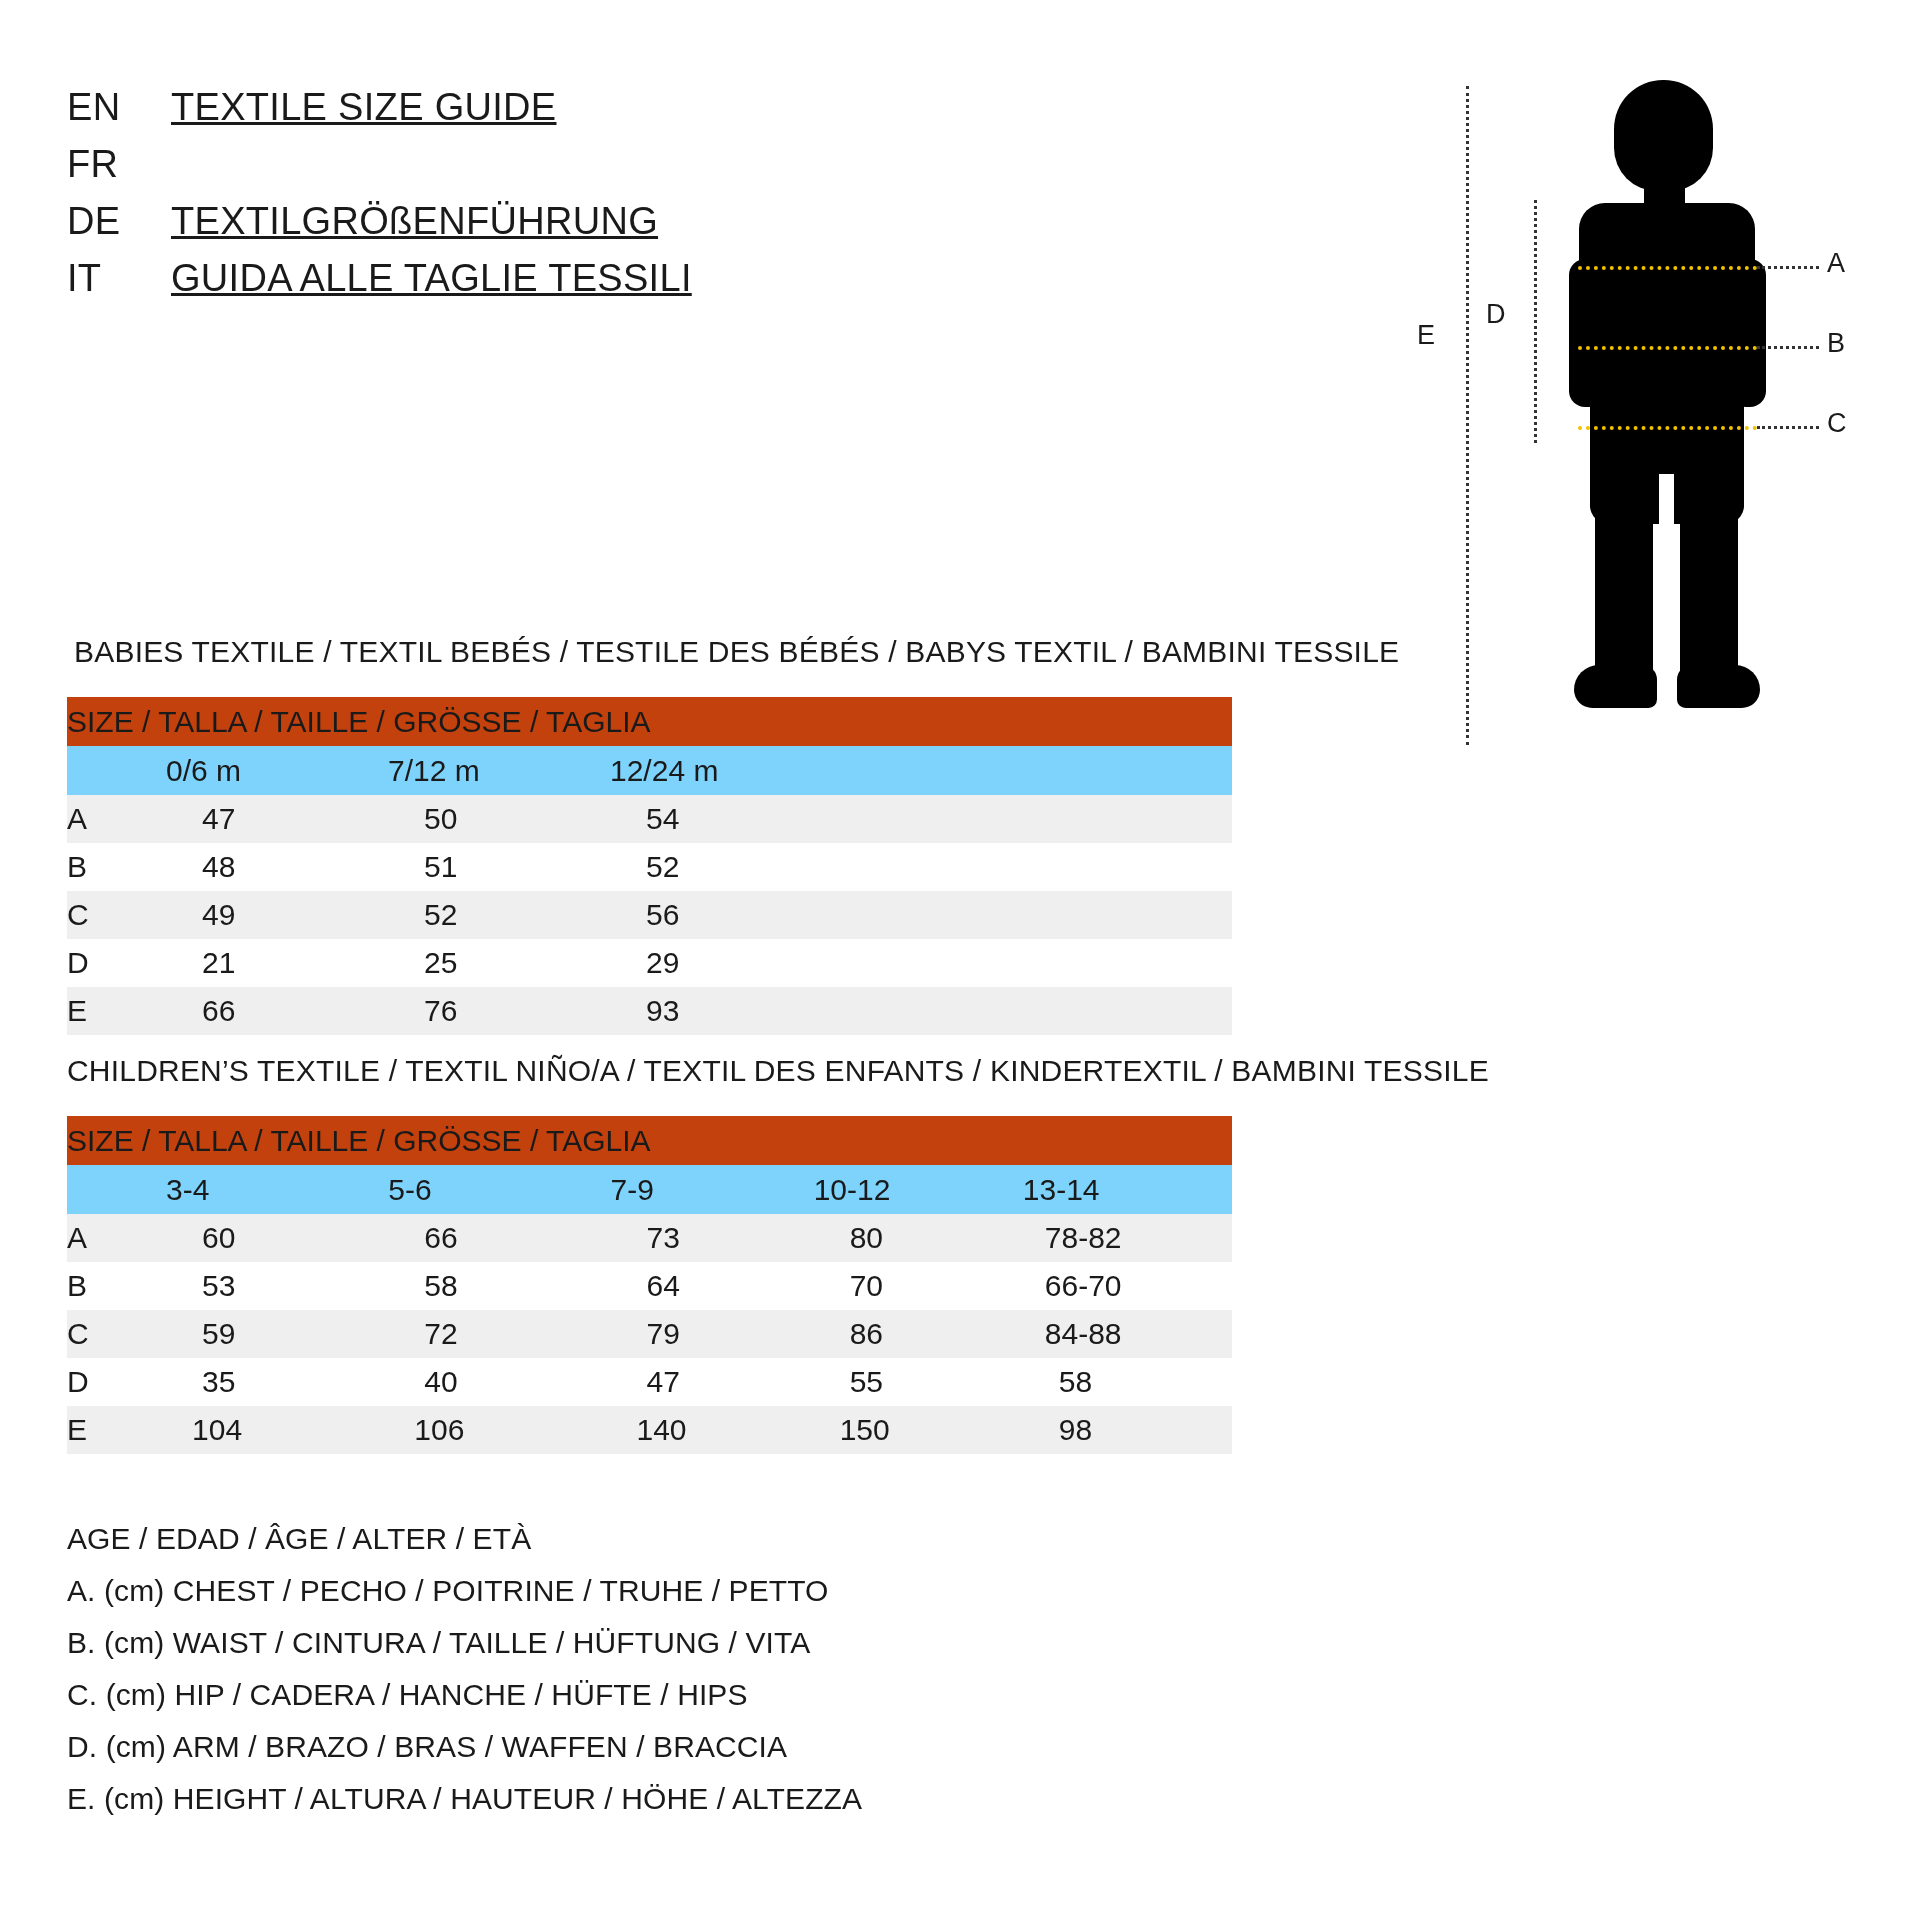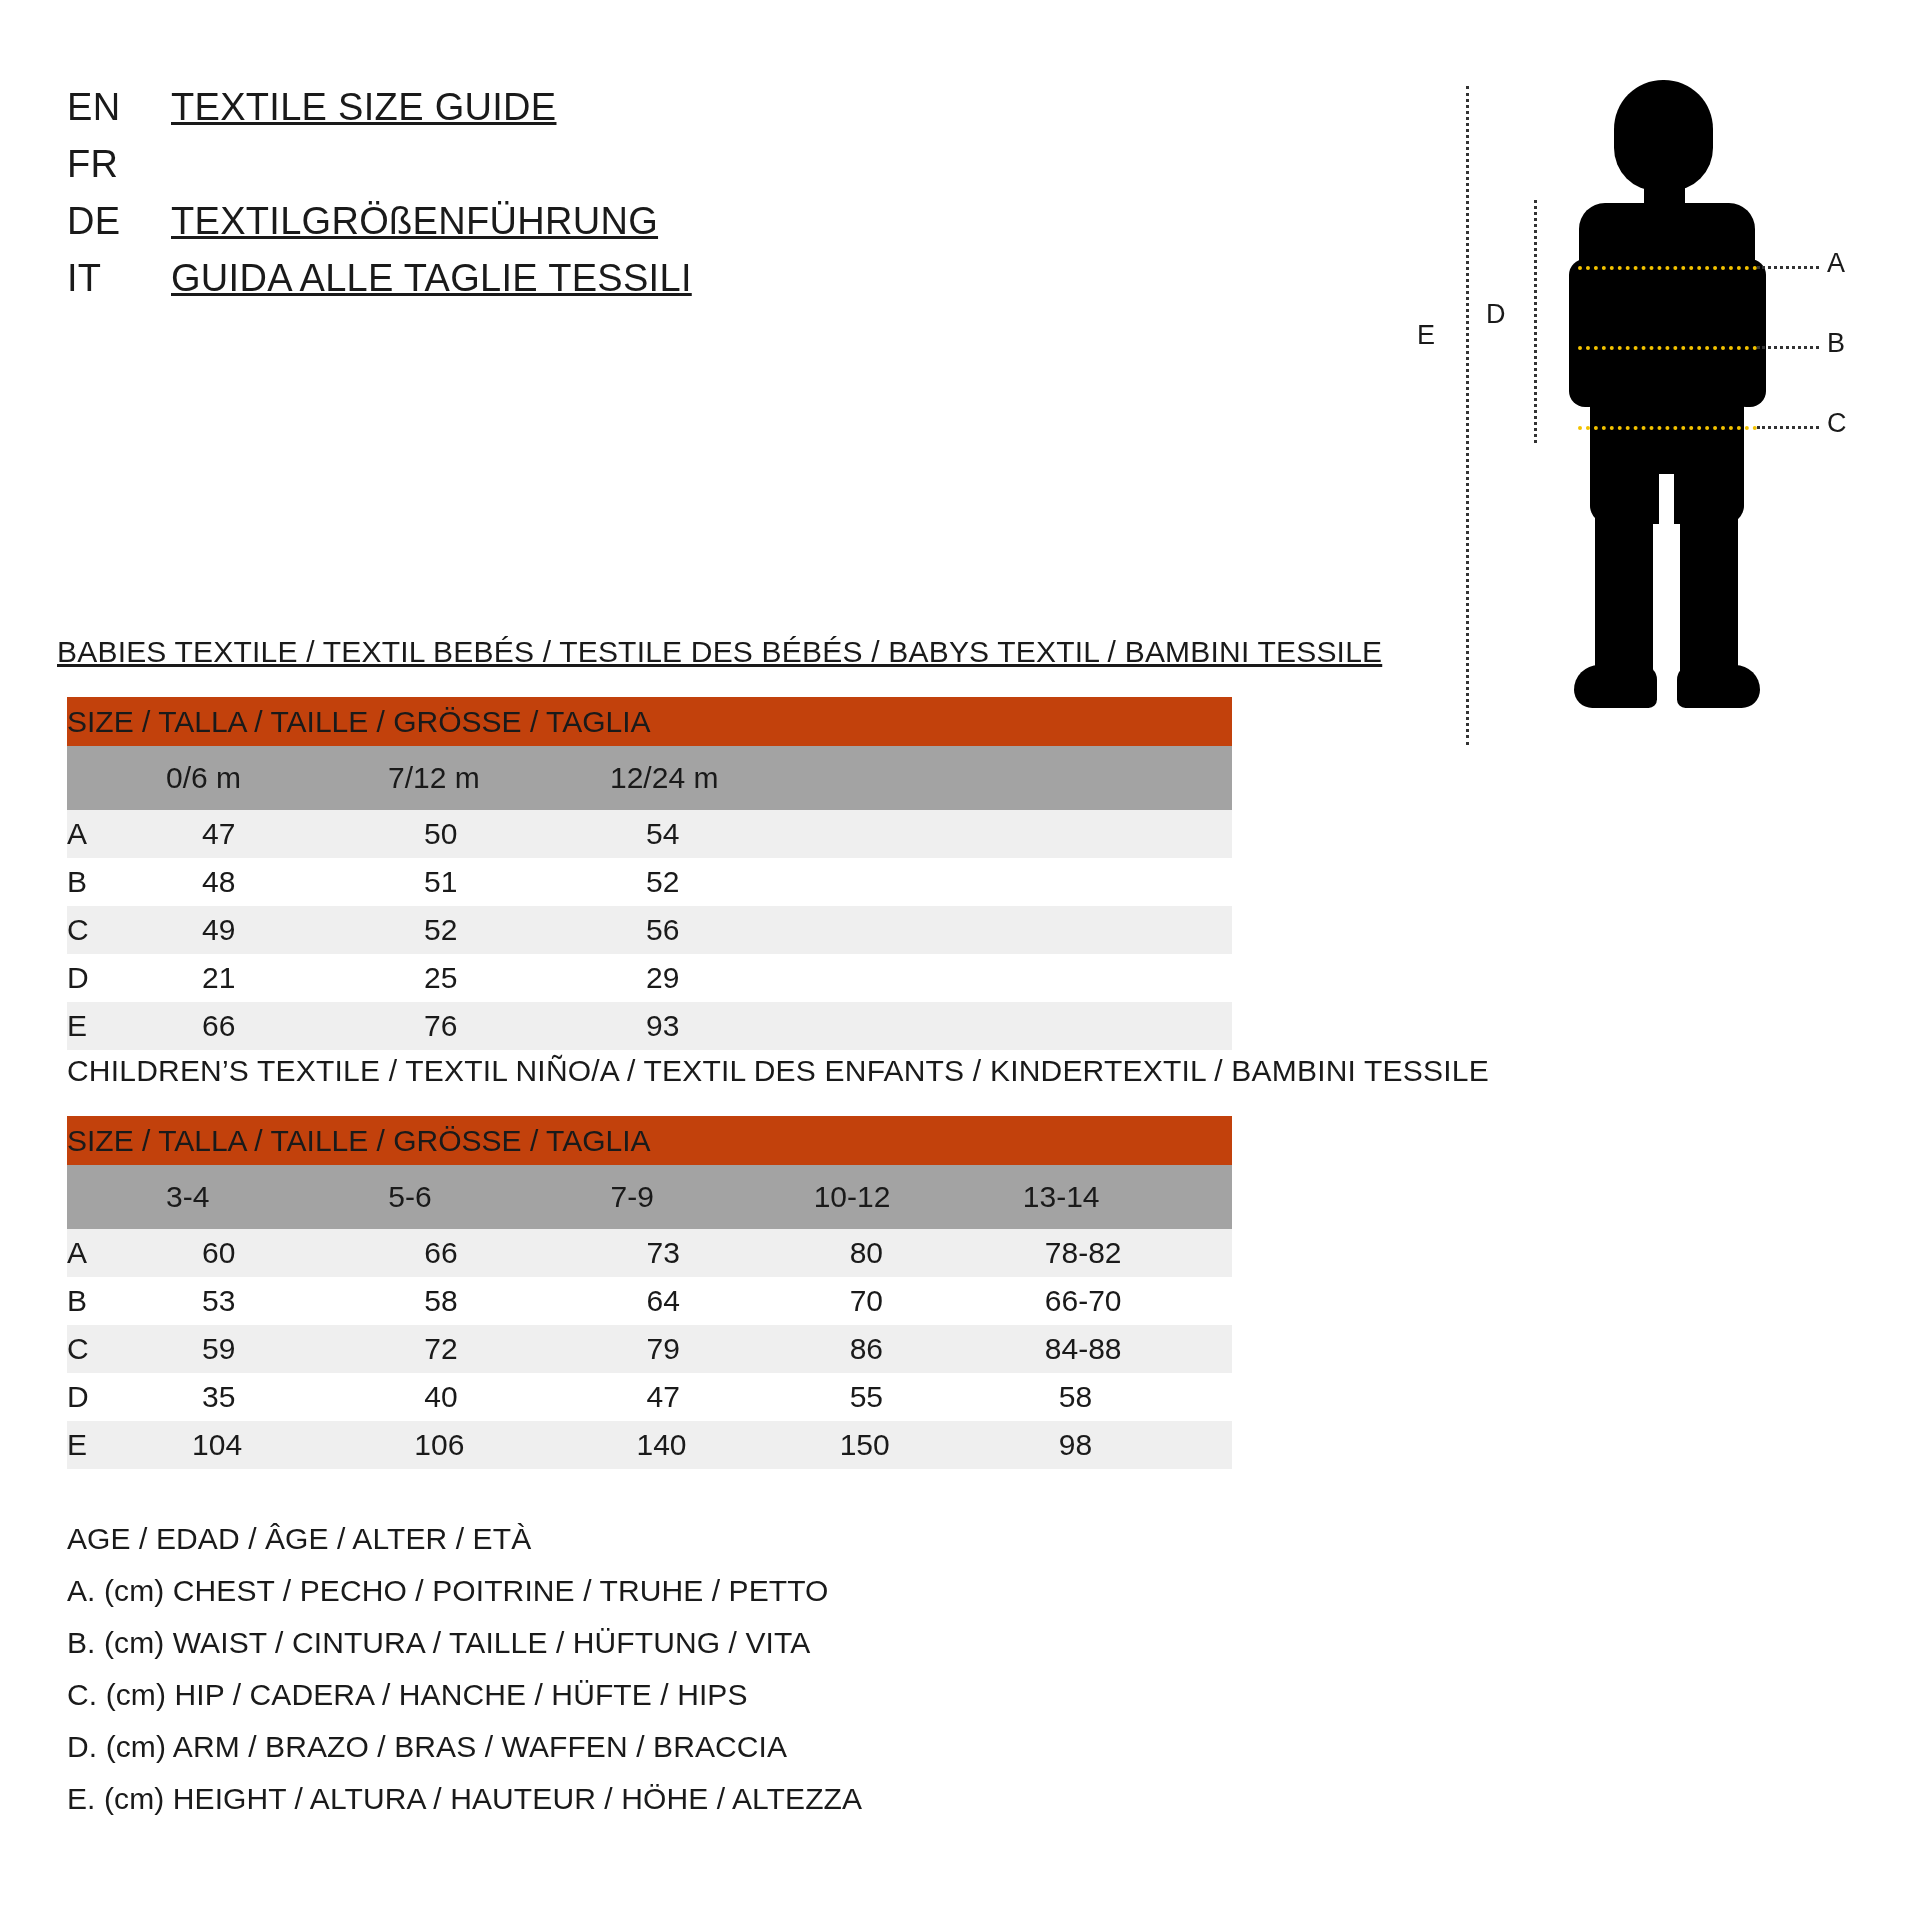--- a/index.html
+++ b/index.html
@@ -199,22 +199,22 @@
     text-align: left;
     vertical-align: middle;
   }
   .tbl-head-row td {
     background: #c2410c;
     height: 49px;
     padding-left: 13.6px;
     font-size: 30px;
   }
   .sub-row td {
-    height: 64px;
-    background: #a3a3a3;
+    height: 49px;
+    background: #7dd3fc;
     padding-left: 13.6px;
   }
   .data-row td {
     height: 48px;
     padding-left: 13.6px;
   }
   .row-shade td { background: #efefef; }
   .row-plain td { background: #ffffff; }
 
   
@@ -281,21 +281,21 @@
 
   <div class="meas-line" style="left:198px; top:266px; width:179px;"></div>
   <div class="meas-tail" style="left:377px; top:266px; width:62px;"></div>
   <span class="meas-label" style="left:447px; top:248px;">B</span>
 
   <div class="meas-line" style="left:198px; top:346px; width:179px;"></div>
   <div class="meas-tail" style="left:377px; top:346px; width:62px;"></div>
   <span class="meas-label" style="left:447px; top:328px;">C</span>
 </div>
 
-<div class="section-title" style="left:57px; top:635px;text-decoration:underline;">BABIES TEXTILE / TEXTIL BEBÉS / TESTILE DES BÉBÉS / BABYS TEXTIL / BAMBINI TESSILE</div>
+<div class="section-title" style="left:74px; top:635px;">BABIES TEXTILE / TEXTIL BEBÉS / TESTILE DES BÉBÉS / BABYS TEXTIL / BAMBINI TESSILE</div>
 
 <table class="size-table" style="left:67px; top:697px; width:1165px;">
   <tbody>
       <tr class="tbl-head-row">
     <td colspan="4">SIZE / TALLA / TAILLE / GRÖSSE / TAGLIA</td>
   </tr>
   <tr class="sub-row">
     <td style="width:99px;"></td>
     <td style="width:222px;">0/6 m</td>
     <td style="width:222px;">7/12 m</td>

